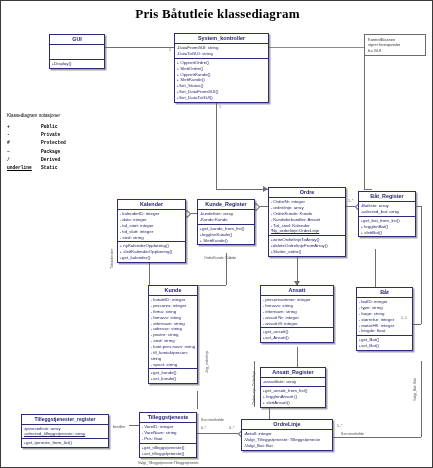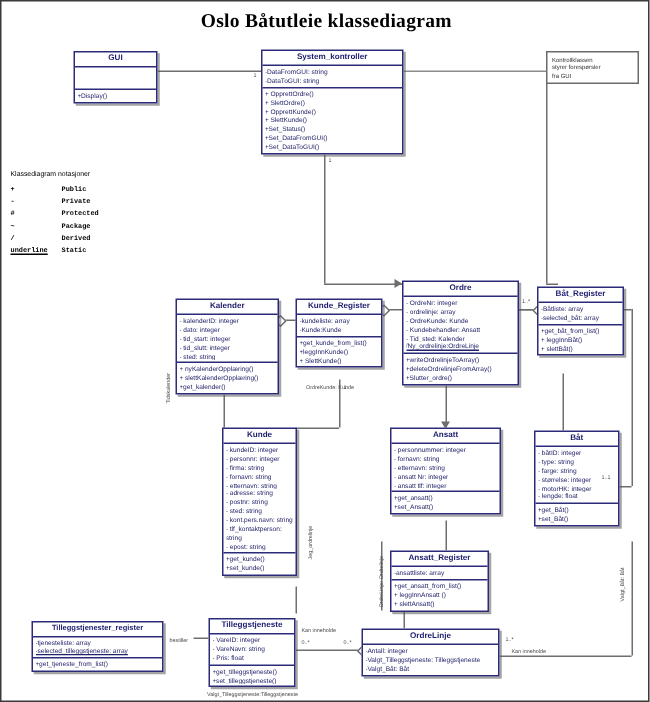--- a/index.html
+++ b/index.html
@@ -68,21 +68,21 @@
   .arr{
     position:absolute;width:0;height:0;z-index:4;
     border-style:solid;
   }
 </style>
 </head>
 <body>
 
 <div id="page">
 
-  <div id="title">Oslo Båtutleie klassediagram</div>
+  <div id="title">Pris Båtutleie klassediagram</div>
 
   <div class="ln lnh" style="left:104px;top:46px;width:69px;"></div>
 
   <div class="ln lnh" style="left:268px;top:46px;width:95px;background:#8c8c8c;"></div>
 
   <div class="ln lnv" style="left:215px;top:100px;height:88px;"></div>
   <div class="ln lnh" style="left:215px;top:188px;width:52px;"></div>
 
   <div class="ln lnv" style="left:363px;top:46px;height:142px;"></div>
   <div class="ln lnh" style="left:363px;top:188px;width:8px;"></div>

